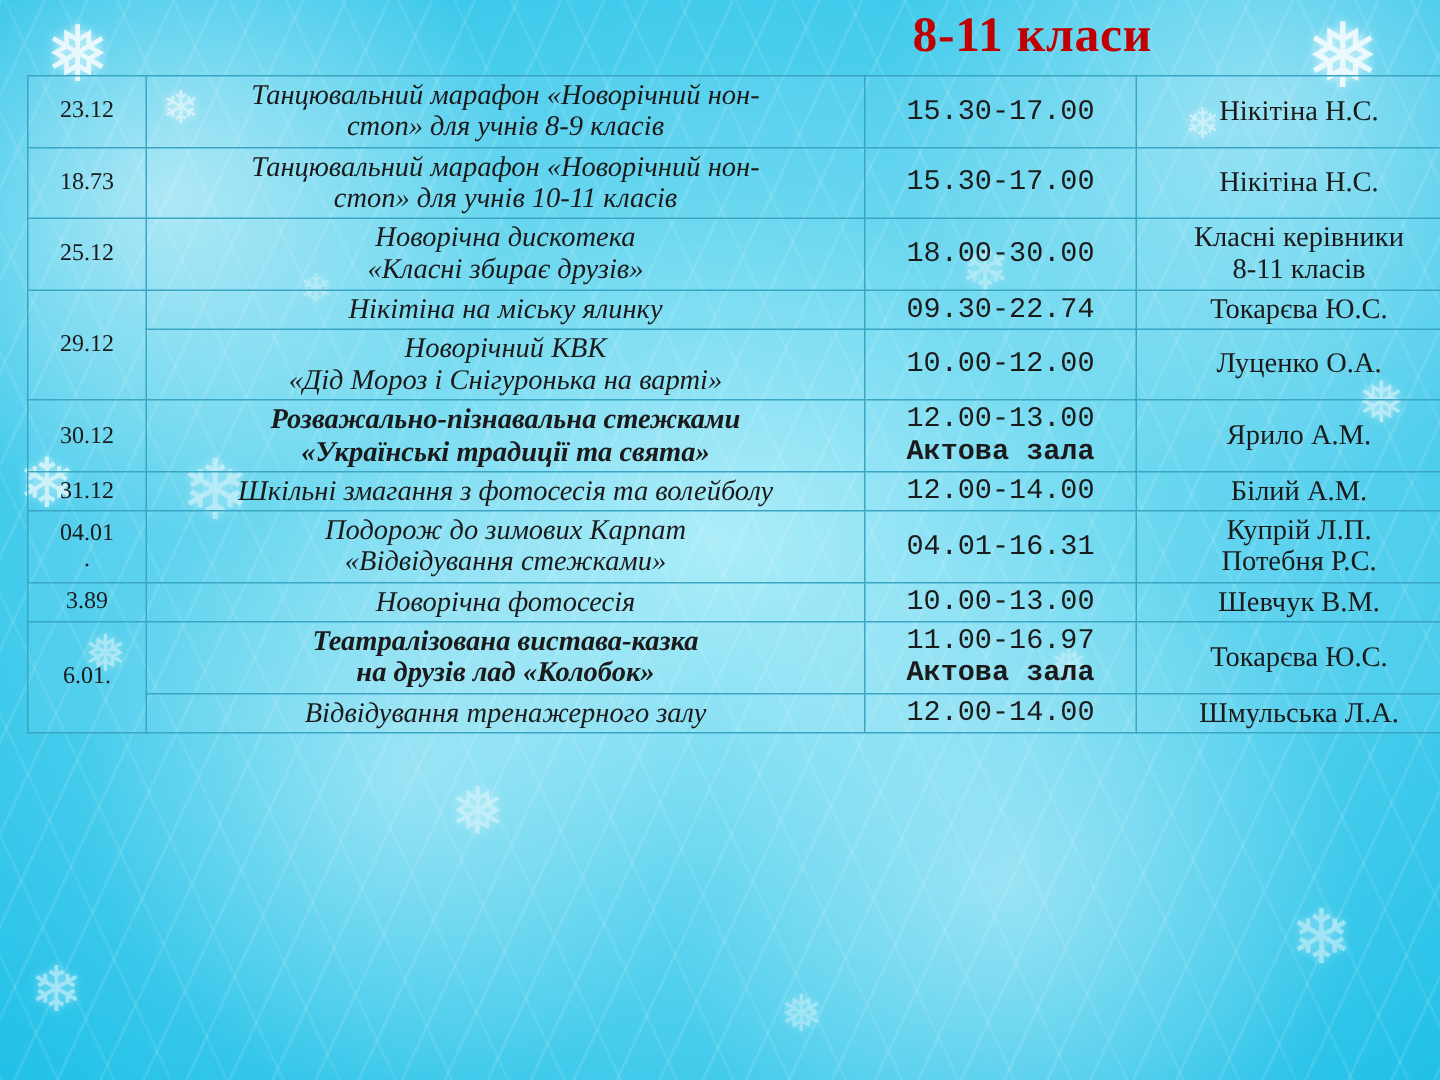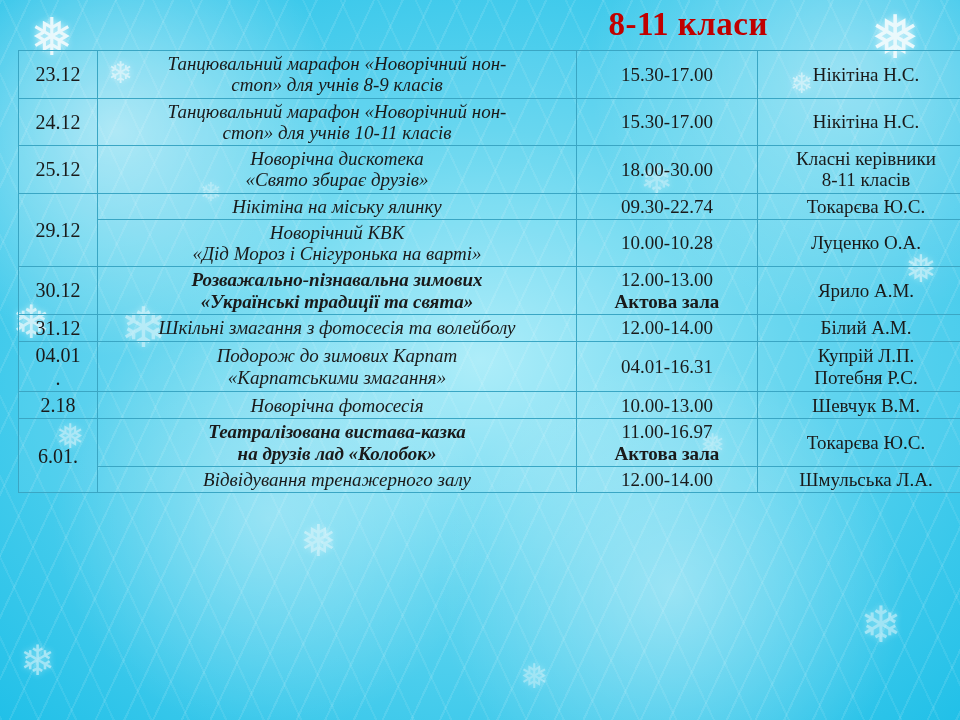--- a/index.html
+++ b/index.html
@@ -75,23 +75,23 @@
   td {
     border: 1px solid #3aa6c4;
     padding: 2px 4px;
     text-align: center;
     vertical-align: middle;
     font-size: 19px;
     color: #1a1a1a;
     line-height: 1.12;
     background: rgba(255,255,255,0.06);
   }
-  td.date    { width: 70px;  font-size: 20px; font-family: Liberation Serif, serif; }
+  td.date    { width: 70px;  font-size: 16px; font-family: Liberation Serif, serif; }
   td.event   { width: 470px; font-style: italic; }
-  td.time    { width: 172px; }
+  td.time    { width: 172px; font-family: Liberation Mono, monospace; }
   td.person  { width: 208px; }
   td.bold    { font-weight: bold; }
   .sub-line  { display: block; }
   .time-bold { display: block; font-weight: bold; }
 </style>
 </head>
 <body>
 
 <div id="bg"></div>
 
@@ -126,40 +126,40 @@
           </td>
           <td class="time">
             <span class="sub-line">15.30-17.00</span>
           </td>
           <td class="person">
             <span class="sub-line">Нікітіна Н.С.</span>
           </td>
         </tr>
         <tr>
           <td class="date">
-            <span class="sub-line">24.12</span>
+            <span class="sub-line">18.73</span>
           </td>
           <td class="event">
             <span class="sub-line">Танцювальний марафон «Новорічний нон-</span>
             <span class="sub-line">стоп» для учнів 10-11 класів</span>
           </td>
           <td class="time">
             <span class="sub-line">15.30-17.00</span>
           </td>
           <td class="person">
             <span class="sub-line">Нікітіна Н.С.</span>
           </td>
         </tr>
         <tr>
           <td class="date">
             <span class="sub-line">25.12</span>
           </td>
           <td class="event">
             <span class="sub-line">Новорічна дискотека</span>
-            <span class="sub-line">«Свято збирає друзів»</span>
+            <span class="sub-line">«Класні збирає друзів»</span>
           </td>
           <td class="time">
             <span class="sub-line">18.00-30.00</span>
           </td>
           <td class="person">
             <span class="sub-line">Класні керівники</span>
             <span class="sub-line">8-11 класів</span>
           </td>
         </tr>
         <tr>
@@ -175,32 +175,32 @@
           <td class="person">
             <span class="sub-line">Токарєва Ю.С.</span>
           </td>
         </tr>
         <tr>
           <td class="event">
             <span class="sub-line">Новорічний КВК</span>
             <span class="sub-line">«Дід Мороз  і Снігуронька на варті»</span>
           </td>
           <td class="time">
-            <span class="sub-line">10.00-10.28</span>
+            <span class="sub-line">10.00-12.00</span>
           </td>
           <td class="person">
             <span class="sub-line">Луценко О.А.</span>
           </td>
         </tr>
         <tr>
           <td class="date">
             <span class="sub-line">30.12</span>
           </td>
           <td class="event bold">
-            <span class="sub-line">Розважально-пізнавальна зимових</span>
+            <span class="sub-line">Розважально-пізнавальна стежками</span>
             <span class="sub-line">«Українські традиції та свята»</span>
           </td>
           <td class="time">
             <span class="sub-line">12.00-13.00</span>
             <span class="time-bold">Актова зала</span>
           </td>
           <td class="person">
             <span class="sub-line">Ярило А.М.</span>
           </td>
         </tr>
@@ -218,33 +218,33 @@
             <span class="sub-line">Білий А.М.</span>
           </td>
         </tr>
         <tr>
           <td class="date">
             <span class="sub-line">04.01</span>
             <span class="sub-line">.</span>
           </td>
           <td class="event">
             <span class="sub-line">Подорож до зимових Карпат</span>
-            <span class="sub-line">«Карпатськими змагання»</span>
+            <span class="sub-line">«Відвідування стежками»</span>
           </td>
           <td class="time">
             <span class="sub-line">04.01-16.31</span>
           </td>
           <td class="person">
             <span class="sub-line">Купрій Л.П.</span>
             <span class="sub-line">Потебня Р.С.</span>
           </td>
         </tr>
         <tr>
           <td class="date">
-            <span class="sub-line">2.18</span>
+            <span class="sub-line">3.89</span>
           </td>
           <td class="event">
             <span class="sub-line">Новорічна фотосесія</span>
           </td>
           <td class="time">
             <span class="sub-line">10.00-13.00</span>
           </td>
           <td class="person">
             <span class="sub-line">Шевчук В.М.</span>
           </td>

